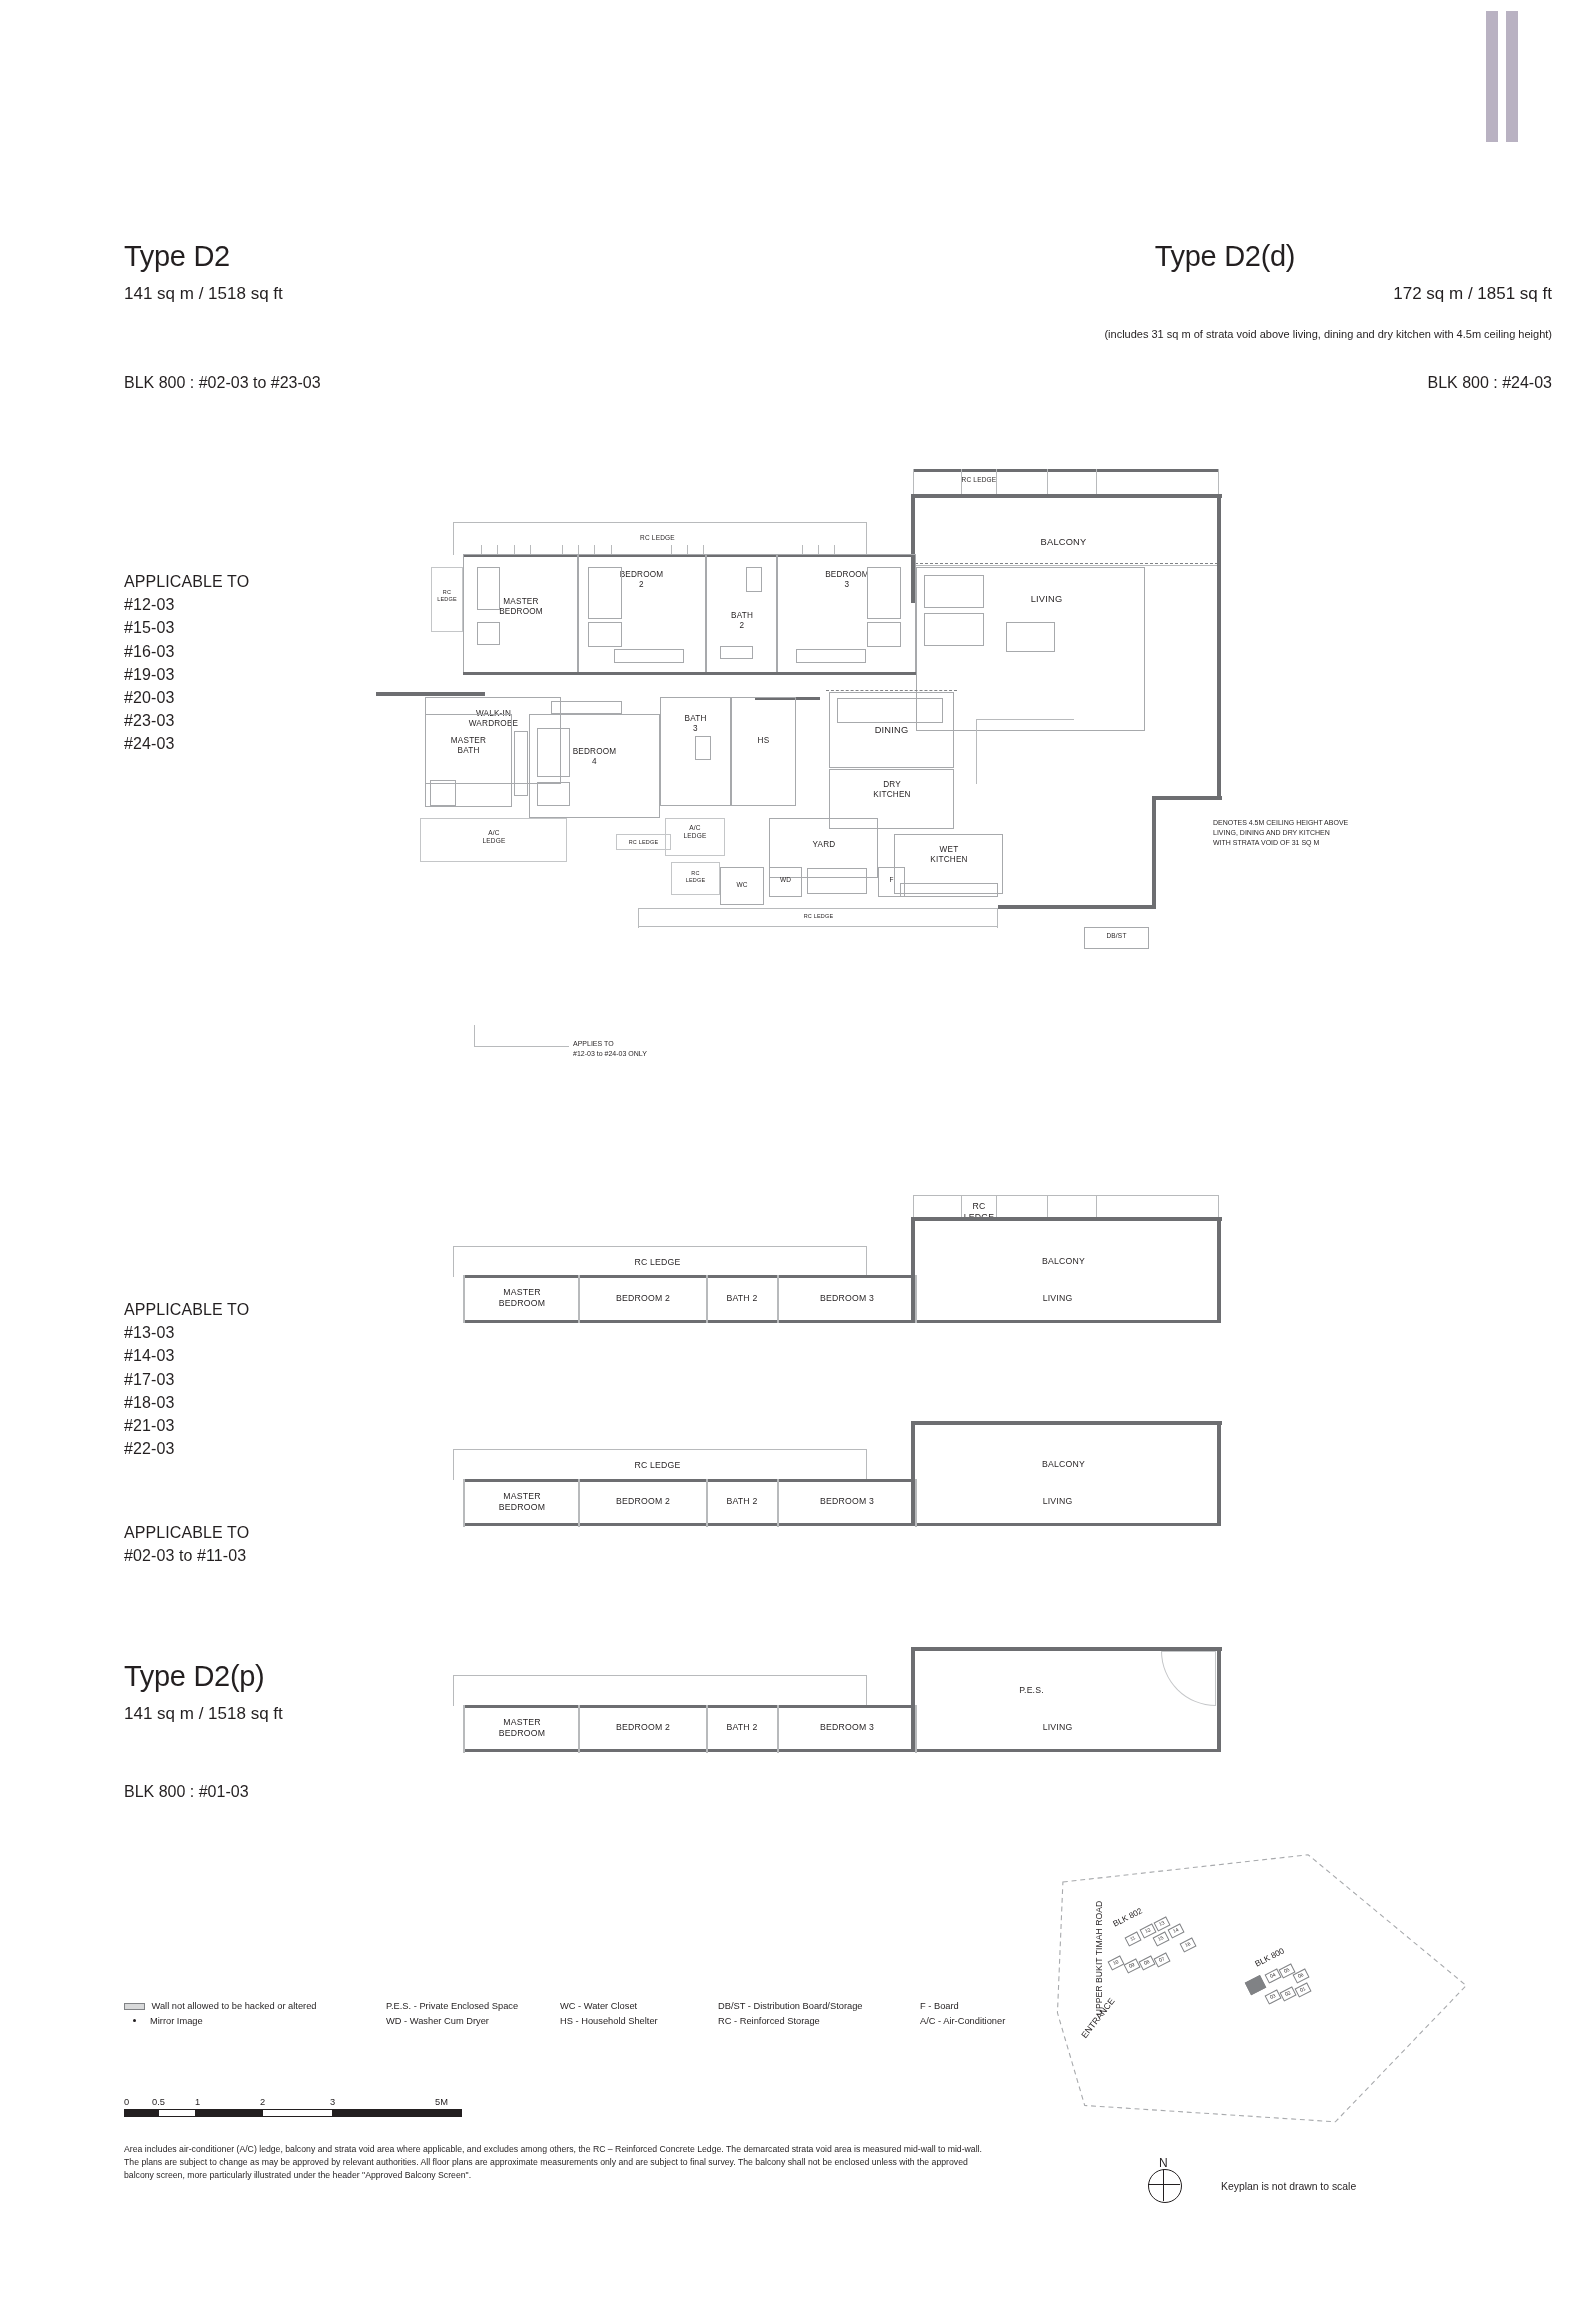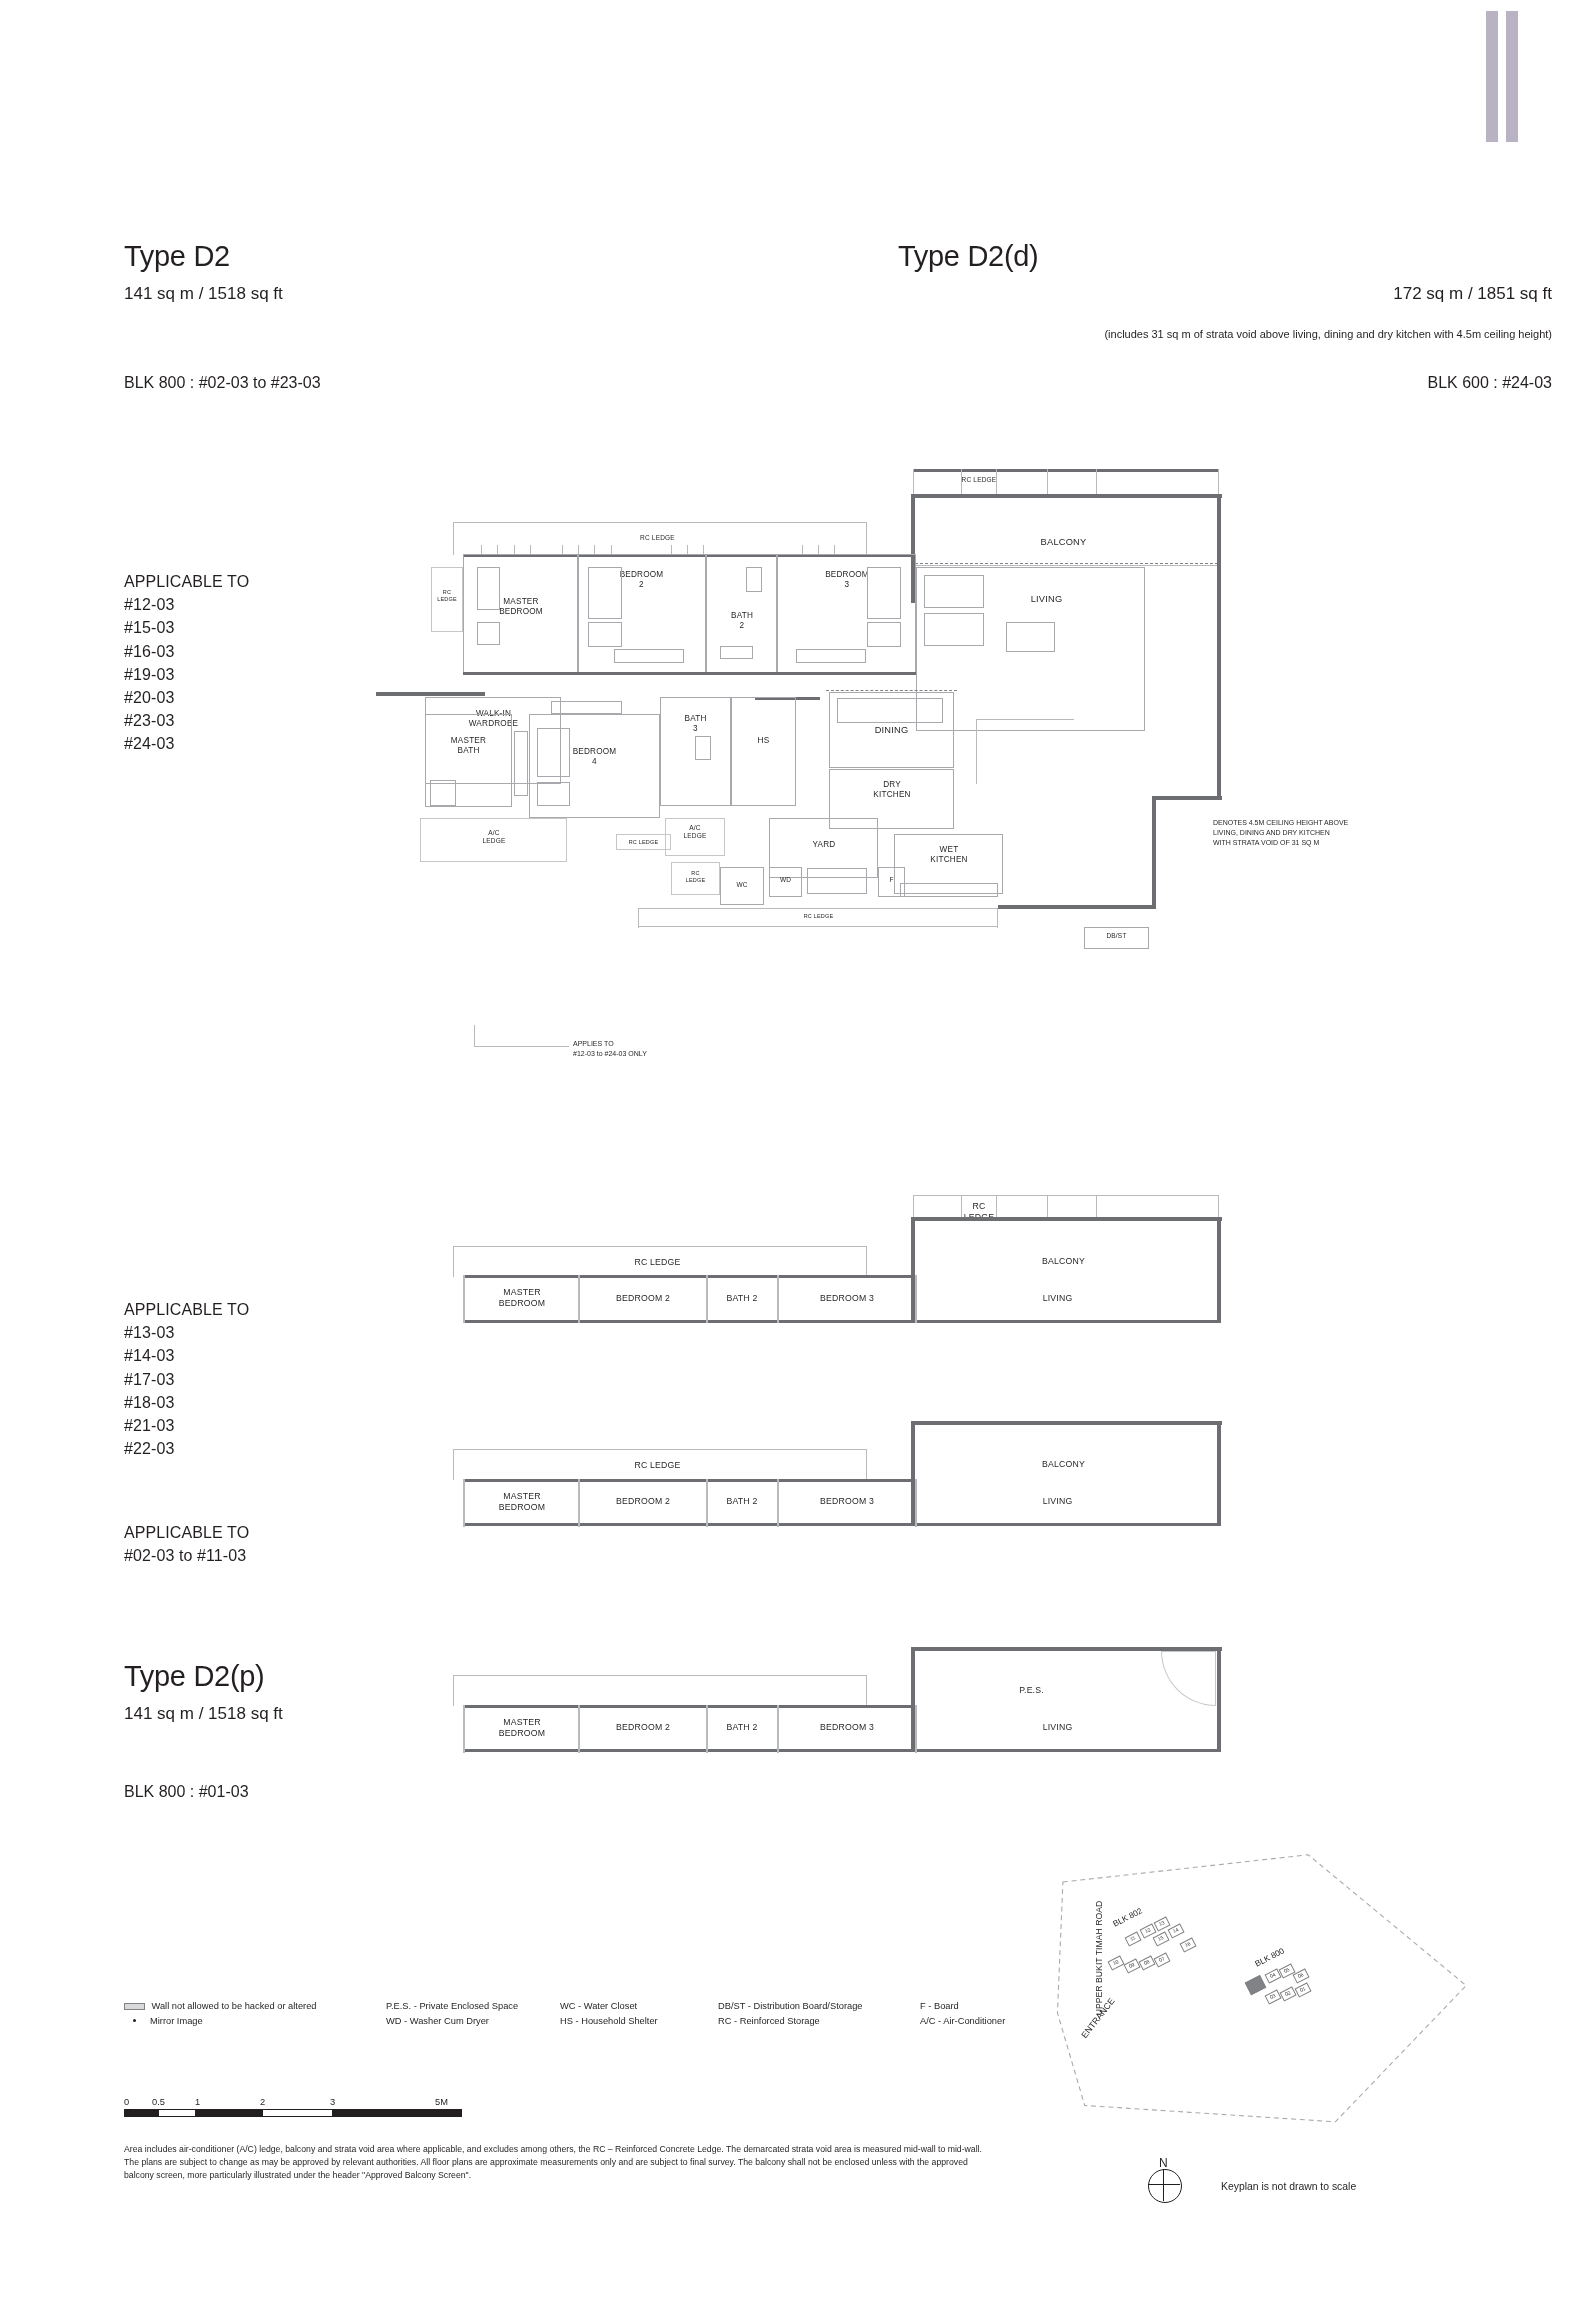--- a/index.html
+++ b/index.html
@@ -15,21 +15,21 @@
   .h-4bed{position:absolute;right:27px;top:174px;font-size:38px;font-weight:400;letter-spacing:-0.5px;color:#231f20;text-align:right;width:654px;}
   .h-type{position:absolute;font-size:29px;font-weight:400;color:#231f20;letter-spacing:-0.3px;}
   .h-area{position:absolute;font-size:17px;color:#231f20;}
   .h-note{position:absolute;font-size:11px;color:#231f20;line-height:1.35;}
   .h-blk{position:absolute;font-size:16px;color:#231f20;}
 
   .left-type{left:124px;top:240px;}
   .left-area{left:124px;top:284px;}
   .left-blk{left:124px;top:374px;}
 
-  .right-type{right:27px;top:240px;text-align:left;width:654px;}
+  .right-type{right:27px;top:240px;text-align:center;width:654px;}
   .right-area{right:27px;top:284px;text-align:right;width:654px;}
   .right-note{right:27px;top:327px;text-align:right;width:654px;}
   .right-blk{right:27px;top:374px;text-align:right;width:654px;}
 
   .p-type{left:124px;top:1660px;}
   .p-area{left:124px;top:1704px;}
   .p-blk{left:124px;top:1783px;}
 
   
   .applicable{position:absolute;font-size:16px;line-height:1.45;color:#231f20;letter-spacing:0.1px;}
@@ -91,21 +91,21 @@
   <div class="topbar b2"></div>
 
 
   <div class="h-type left-type">Type D2</div>
   <div class="h-area left-area">141 sq m / 1518 sq ft</div>
   <div class="h-blk left-blk">BLK 800 : #02-03 to #23-03</div>
 
   <div class="h-type right-type">Type D2(d)</div>
   <div class="h-area right-area">172 sq m / 1851 sq ft</div>
   <div class="h-note right-note" style="white-space:pre-line;">(includes 31 sq m of strata void above living, dining and dry kitchen with 4.5m ceiling height)</div>
-  <div class="h-blk right-blk">BLK 600 : #24-03</div>
+  <div class="h-blk right-blk">BLK 800 : #24-03</div>
 
   <div class="applicable ap1" style="white-space:pre-line;">APPLICABLE TO
 #12-03
 #15-03
 #16-03
 #19-03
 #20-03
 #23-03
 #24-03</div>
   <div class="applicable ap2" style="white-space:pre-line;">APPLICABLE TO

